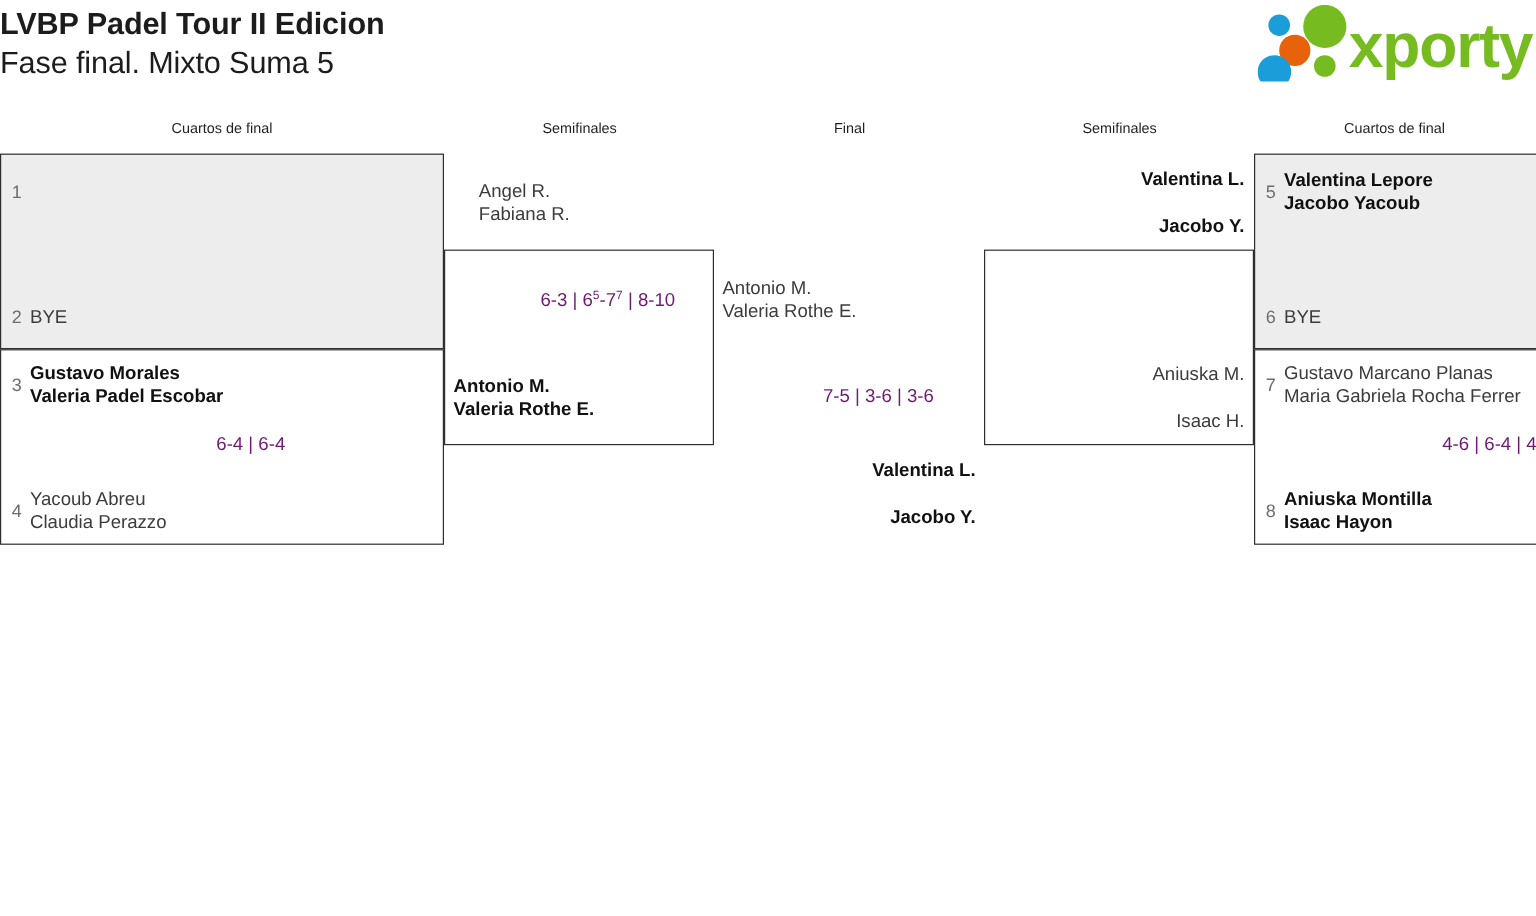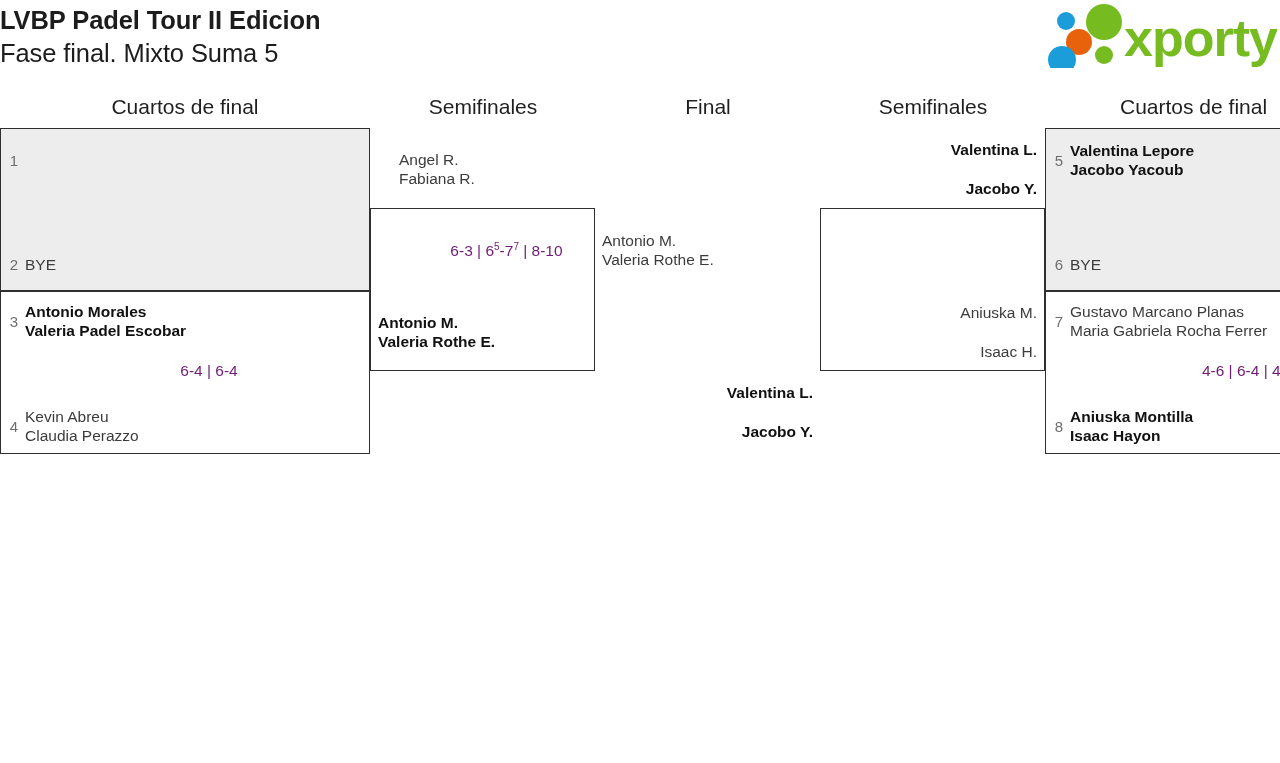--- a/index.html
+++ b/index.html
@@ -16,21 +16,21 @@
     font-size:25.5px;line-height:33px;color:#1c1c1c;font-weight:400;
     letter-spacing:-0.1px;white-space:nowrap;
   }
   .title-line.l1{padding-top:4px;font-weight:bold;}
 
   .logo{position:absolute;left:1048px;top:4px;width:232px;height:64px;}
   .logo svg{display:block;}
 
   
   .round-head{
-    position:absolute;top:96px;font-size:21px;line-height:22px;
+    position:absolute;top:96px;font-size:12px;line-height:22px;
     color:#1f1f1f;font-weight:400;text-align:center;white-space:nowrap;
   }
 
   
   .box{position:absolute;box-sizing:border-box;border:1px solid #2f2f2f;}
   .box.grey{background:#ededed;}
   .box.white{background:#ffffff;}
 
   
   .team{position:absolute;display:flex;align-items:center;white-space:nowrap;}
@@ -92,29 +92,29 @@
       <span class="names">
         <span class="nm">BYE</span>
       </span>
     </div>
   </div>
 
   <div class="box white" style="left:0px;top:291px;width:370px;height:163px;">
     <div class="team left win" style="left:2px;top:8px;height:42px;">
       <span class="seed">3</span>
       <span class="names">
-        <span class="nm">Antonio Morales</span>
+        <span class="nm">Gustavo Morales</span>
         <span class="nm">Valeria Padel Escobar</span>
       </span>
     </div>
     <div class="score" style="left:0px;top:69px;width:368px;text-align:center;">6-4 | 6-4</div>
     <div class="team left" style="left:2px;top:113px;height:42px;">
       <span class="seed">4</span>
       <span class="names">
-        <span class="nm">Kevin Abreu</span>
+        <span class="nm">Yacoub Abreu</span>
         <span class="nm">Claudia Perazzo</span>
       </span>
     </div>
   </div>
 
   <div class="team left" style="left:377px;top:148px;height:42px;margin-left:22px;">
     <span class="names">
       <span class="nm">Angel R.</span>
       <span class="nm">Fabiana R.</span>
     </span>
@@ -132,20 +132,21 @@
     </div>
   </div>
 
   <div class="team left" style="left:602px;top:229px;height:42px;">
     <span class="names">
       <span class="nm">Antonio M.</span>
       <span class="nm">Valeria Rothe E.</span>
     </span>
   </div>
 
+  <div class="score" style="left:596px;top:321px;width:224px;text-align:center;">7-5 | 3-6 | 3-6</div>
 
   <div class="team right win" style="right:467px;top:391px;height:42px;">
     <span class="names">
       <span class="nm">Valentina L.</span>
       <span class="nm">Jacobo Y.</span>
     </span>
   </div>
 
   <div class="team right win" style="right:243px;top:148px;height:42px;">
     <span class="names">

